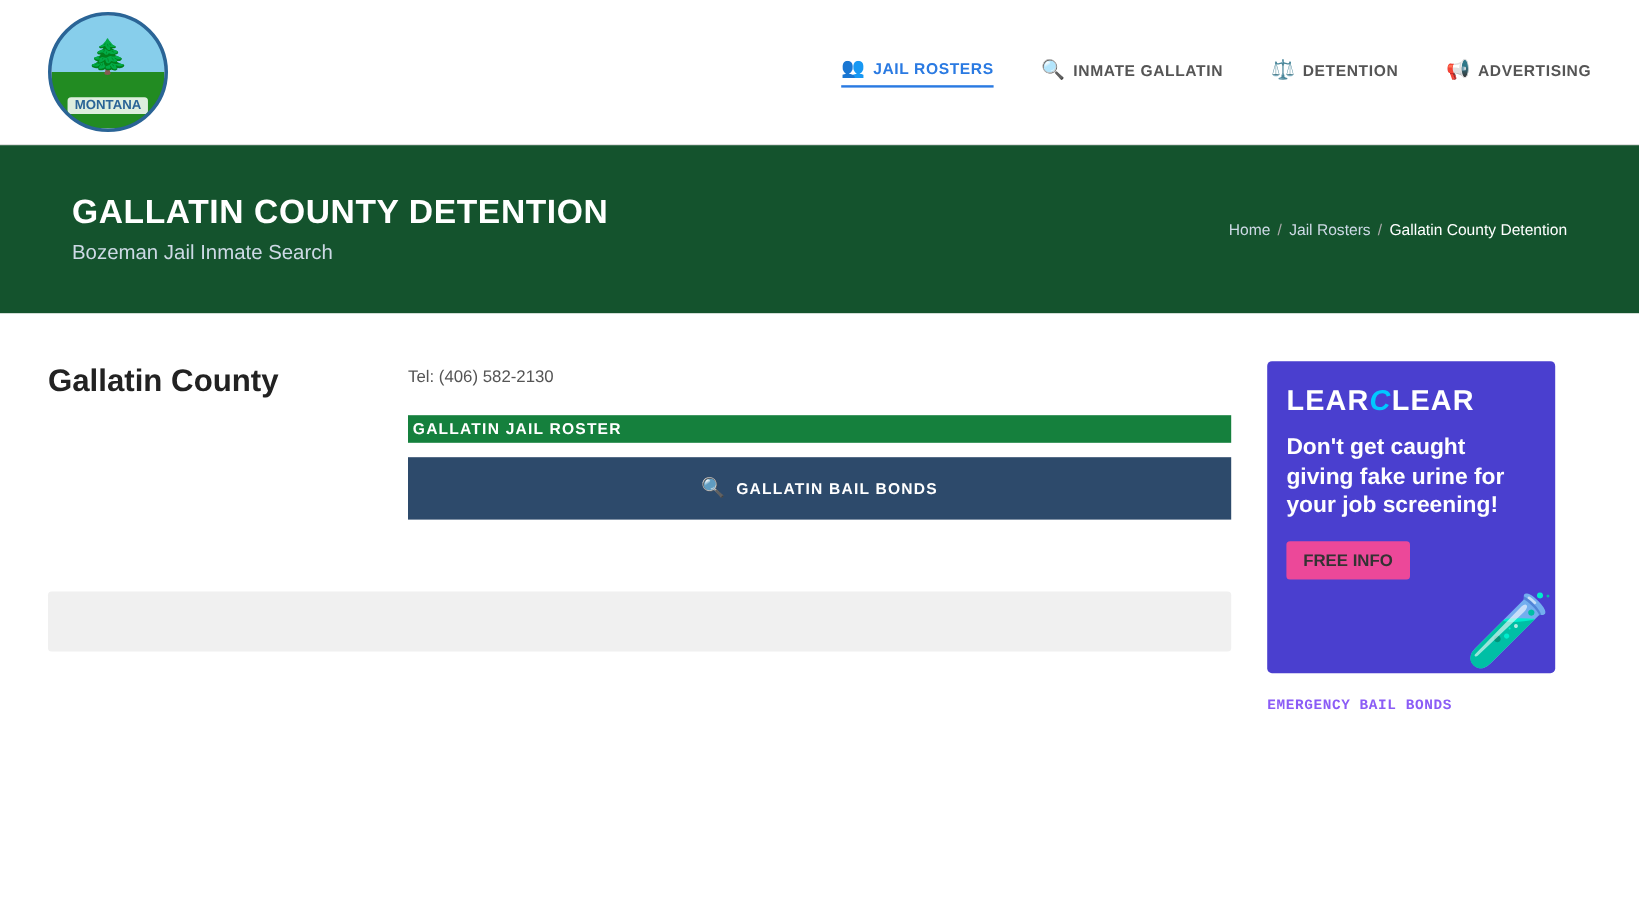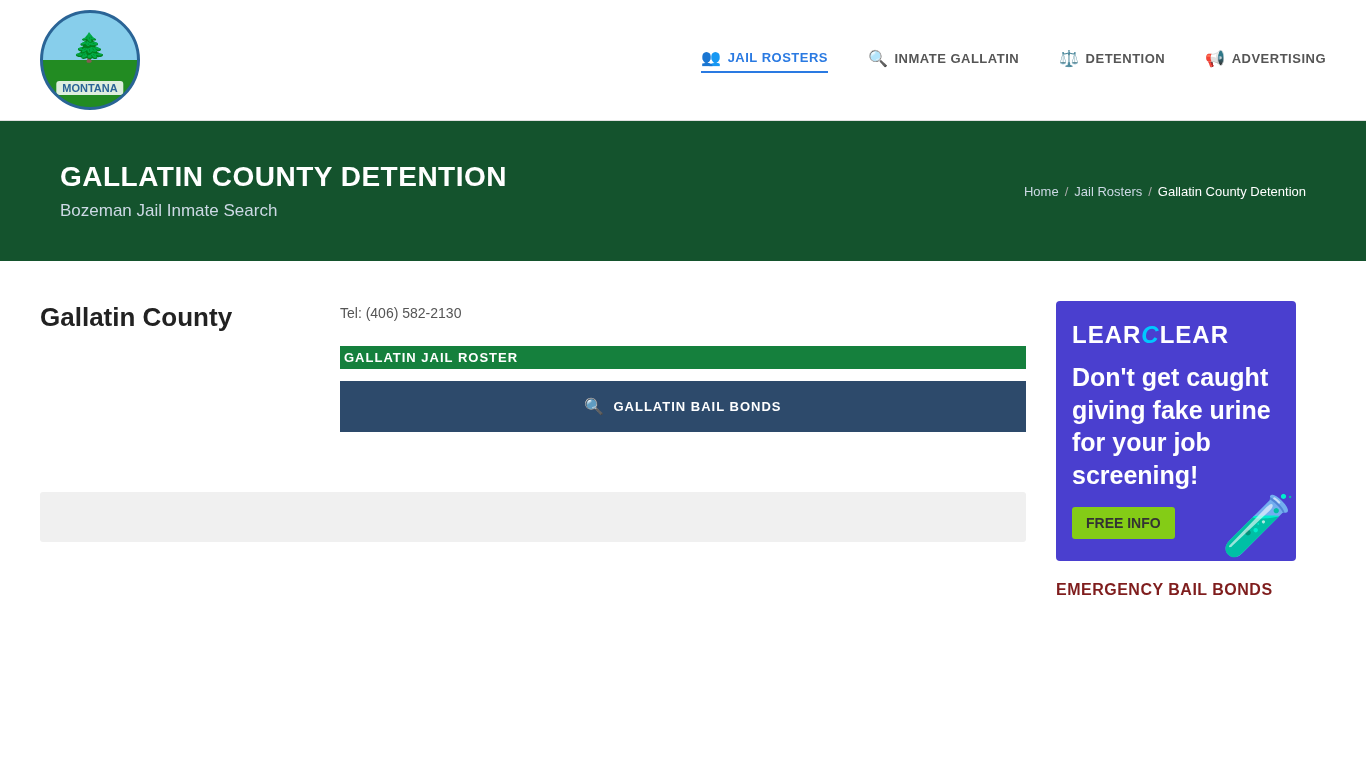--- a/index.html
+++ b/index.html
@@ -212,50 +212,51 @@
       font-weight: 900;
       letter-spacing: 1px;
       margin-bottom: 12px;
       display: flex;
       align-items: center;
     }
     .ad-brand-test { color: #fff; }
     .ad-brand-o { color: #00c8ff; font-style: italic; }
     .ad-brand-clear { color: #fff; }
     .ad-tagline {
-      font-size: 25px;
+      font-size: 19px;
       font-weight: bold;
       line-height: 1.3;
       margin-bottom: 16px;
     }
     .ad-cta {
-      background: #84cc16;
+      background: #ec4899;
       color: #333;
       font-weight: bold;
       font-size: 14px;
       padding: 8px 14px;
       display: inline-block;
       border-radius: 3px;
       cursor: pointer;
     }
     .ad-image {
       position: absolute;
       right: 0;
       bottom: 0;
       font-size: 60px;
     }
 
     .emergency-bail {
       margin-top: 20px;
     }
     .emergency-bail h3 {
-      font-size: 16px;
-      font-weight: bold;
-      color: #7f1d1d;
+      font-size: 12px;
+      font-weight: bold;
+      color: #8b5cf6;
       letter-spacing: 0.5px;
+      font-family: Liberation Mono, monospace;
     }
   </style>
 </head>
 <body>
 
 <header class="header">
   <div class="logo-area">
     <div class="logo-circle">
       <span class="logo-tree">🌲</span>
       <div class="logo-text">MONTANA</div>

